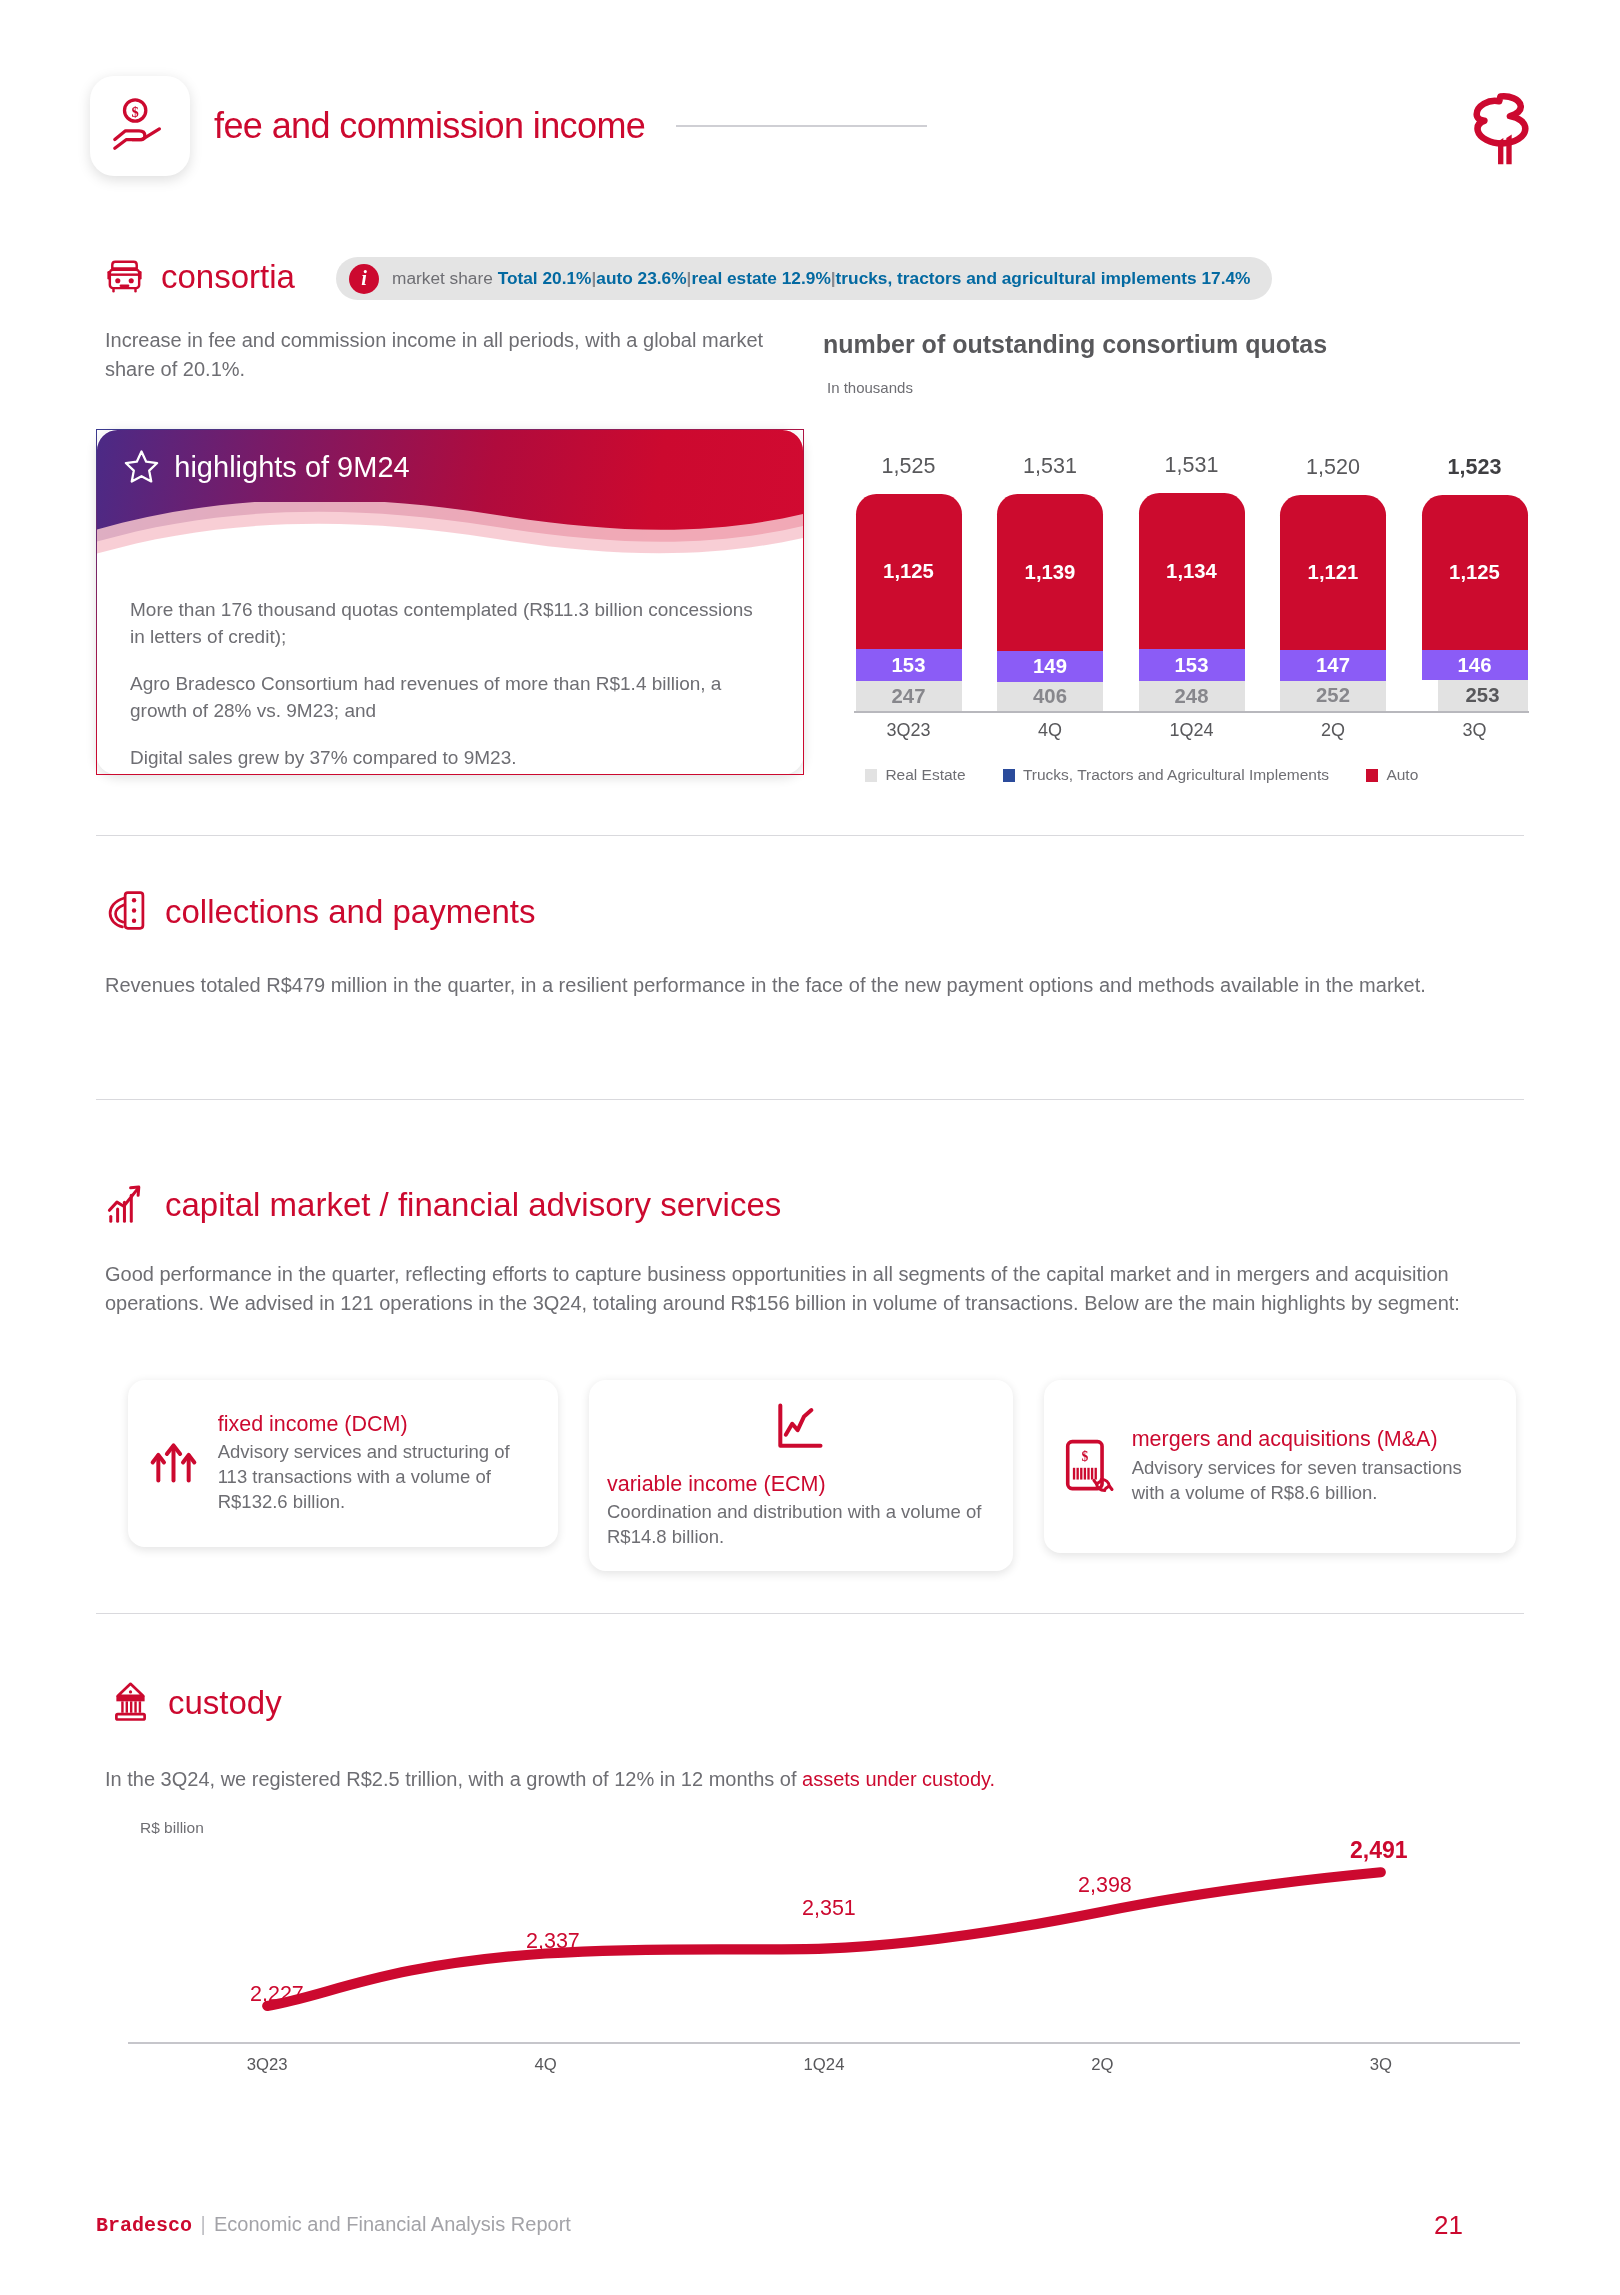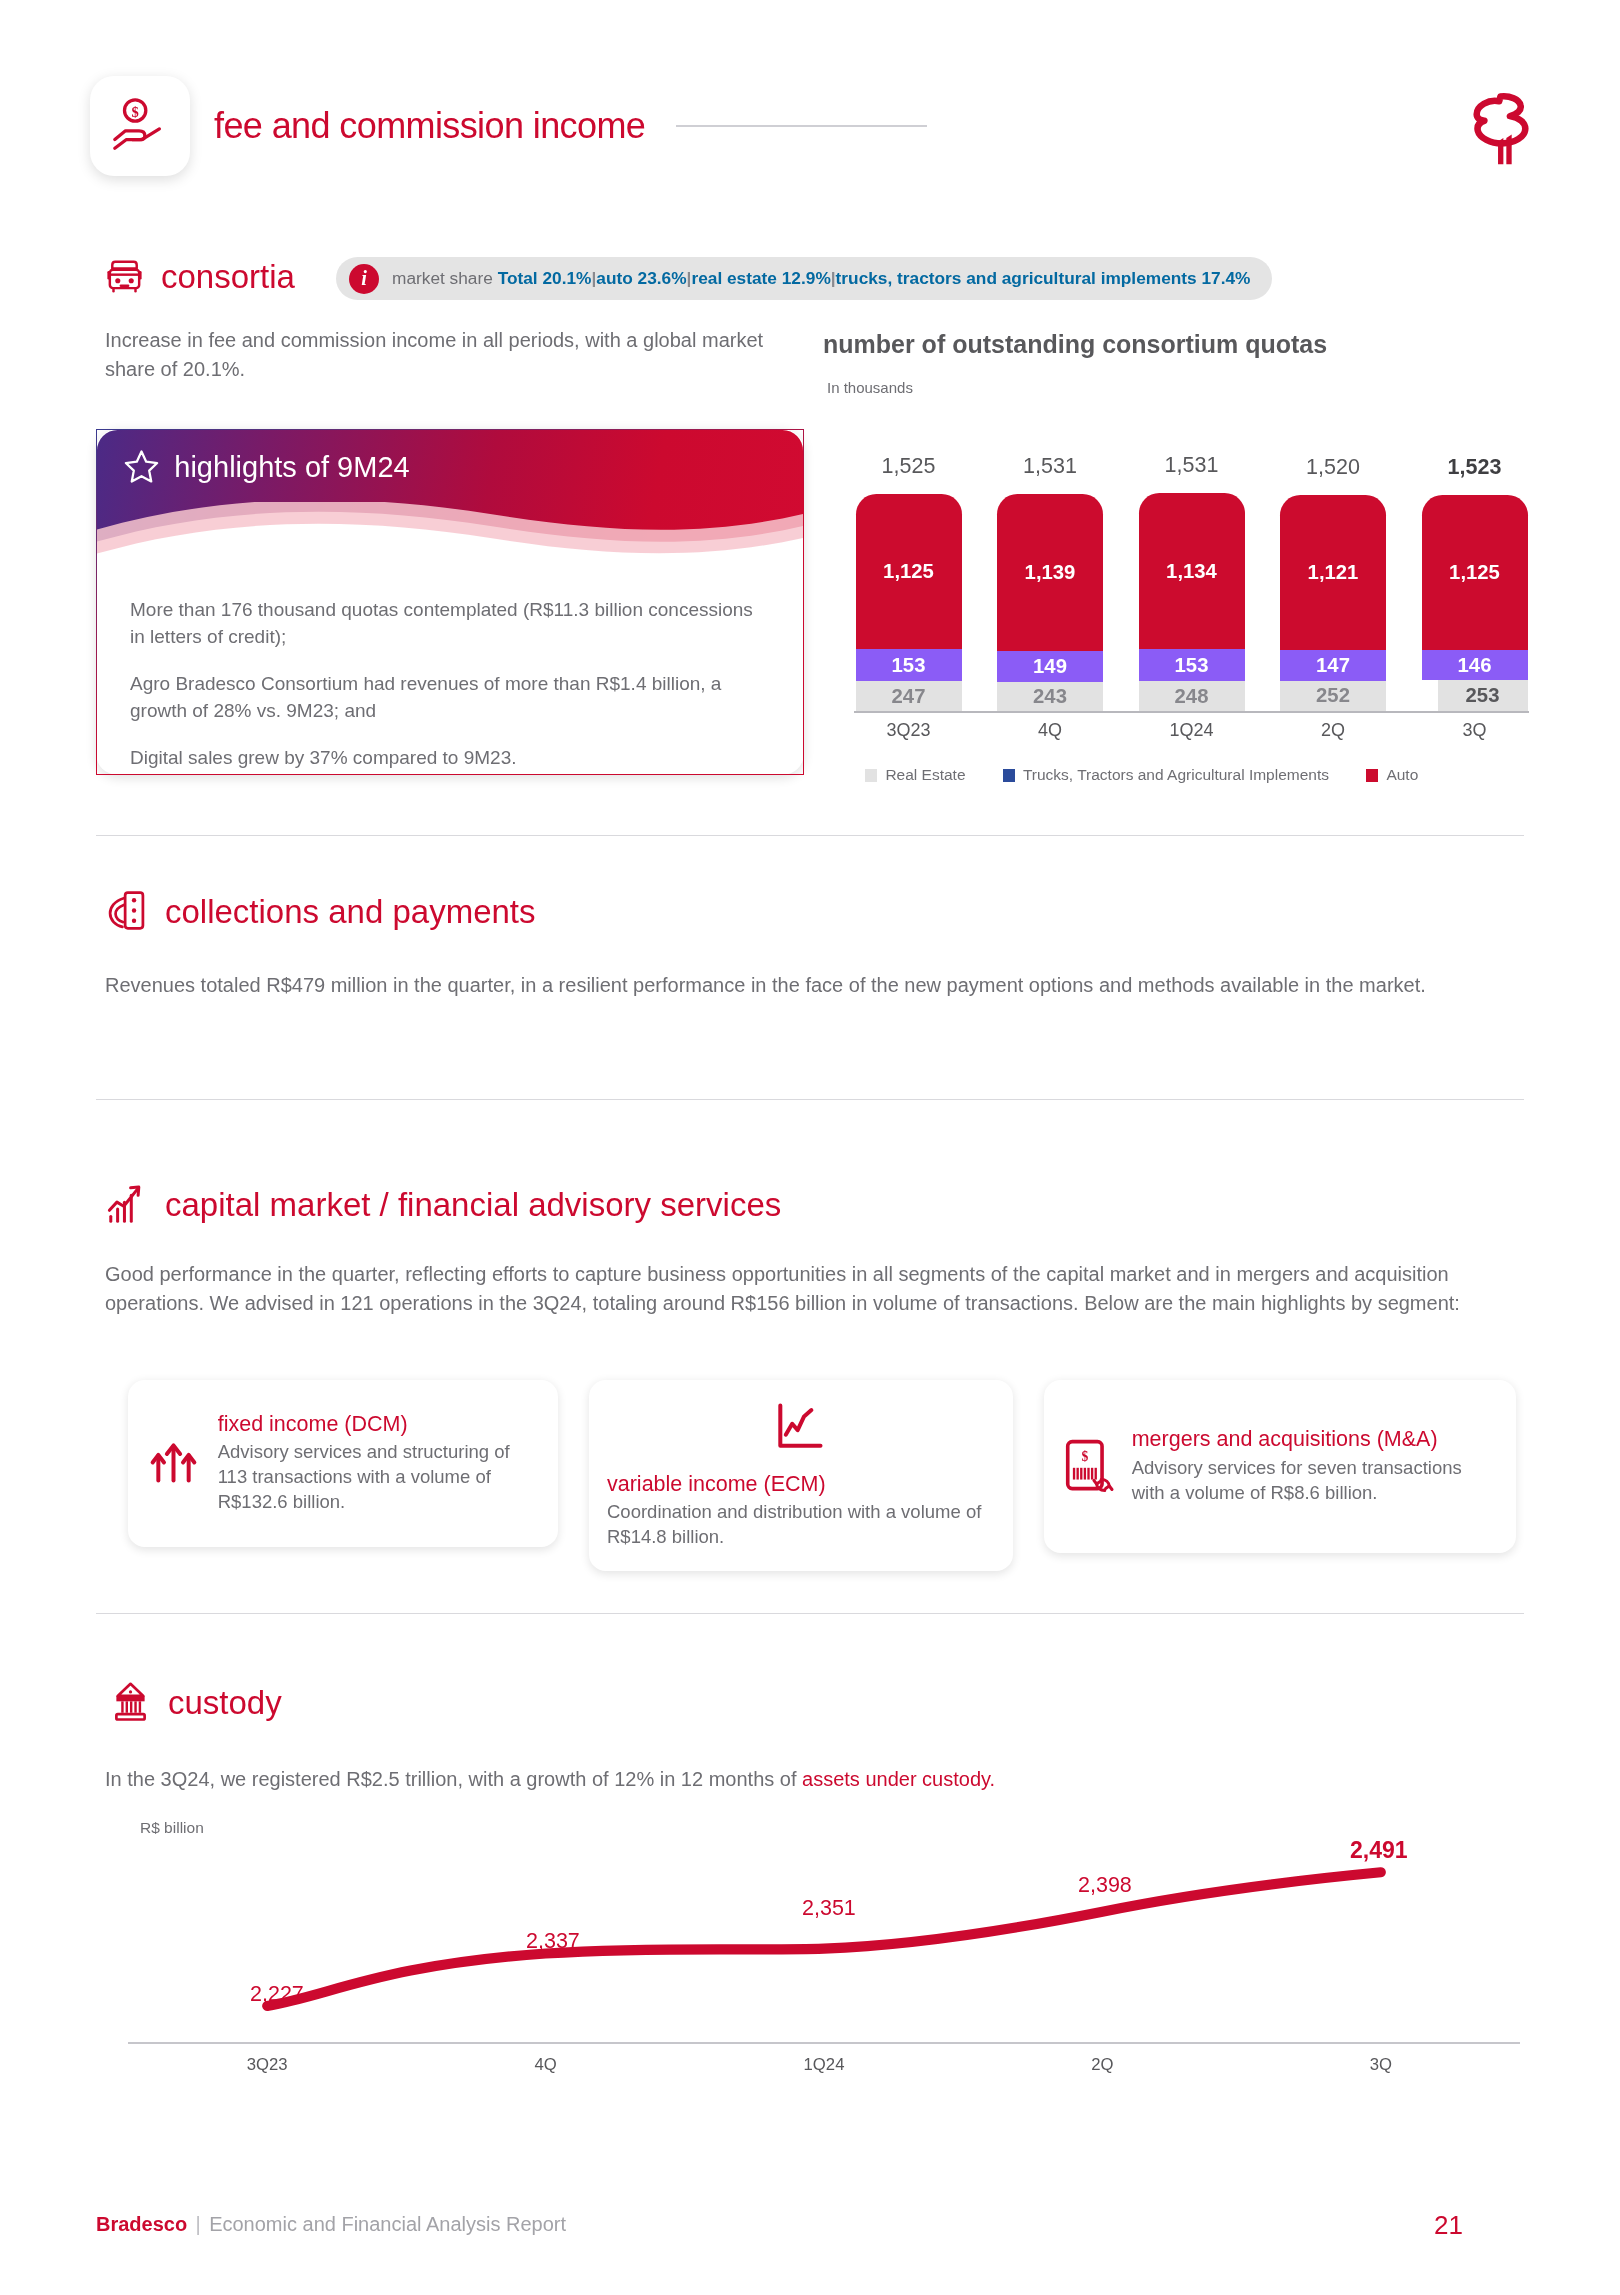--- a/index.html
+++ b/index.html
@@ -233,21 +233,21 @@
   .pt-label {
     position: absolute; font-size: 21.5px; color: #cc092f; white-space: nowrap;
   }
   .pt-label.bold { font-weight: bold; font-size: 23px; }
 
   
   .footer {
     position: absolute; left: 96px; top: 2213px;
     font-size: 20px; display: flex; align-items: baseline; gap: 0;
   }
-  .footer-brand { color: #cc092f; font-weight: bold; }
+  .footer-brand { color: #cc092f; font-weight: bold; font-family: Liberation Mono, monospace; }
   .footer-sep { color: #bdbdc2; margin: 0 8.4px; }
   .footer-text { color: #a3a3a8; }
   .page-num {
     position: absolute; left: 1434px; top: 2210px;
     font-size: 26px; color: #cc092f;
   }
 </style>
 </head>
 <body>
 
@@ -336,21 +336,21 @@
         <div class="seg seg-trucks" style="height:32px;">153</div>
         <div class="seg seg-real" style="height:30px;">247</div>
       </div>
     </div>
 
     <div class="bar-col">
       <div class="bar-total">1,531</div>
       <div class="bar-stack">
         <div class="seg seg-auto" style="height:157px;">1,139</div>
         <div class="seg seg-trucks" style="height:31px;">149</div>
-        <div class="seg seg-real" style="height:29px;">243</div>
+        <div class="seg seg-real" style="height:29px;">406</div>
       </div>
     </div>
 
     <div class="bar-col">
       <div class="bar-total">1,531</div>
       <div class="bar-stack">
         <div class="seg seg-auto" style="height:156px;">1,134</div>
         <div class="seg seg-trucks" style="height:32px;">153</div>
         <div class="seg seg-real" style="height:30px;">248</div>
       </div>

